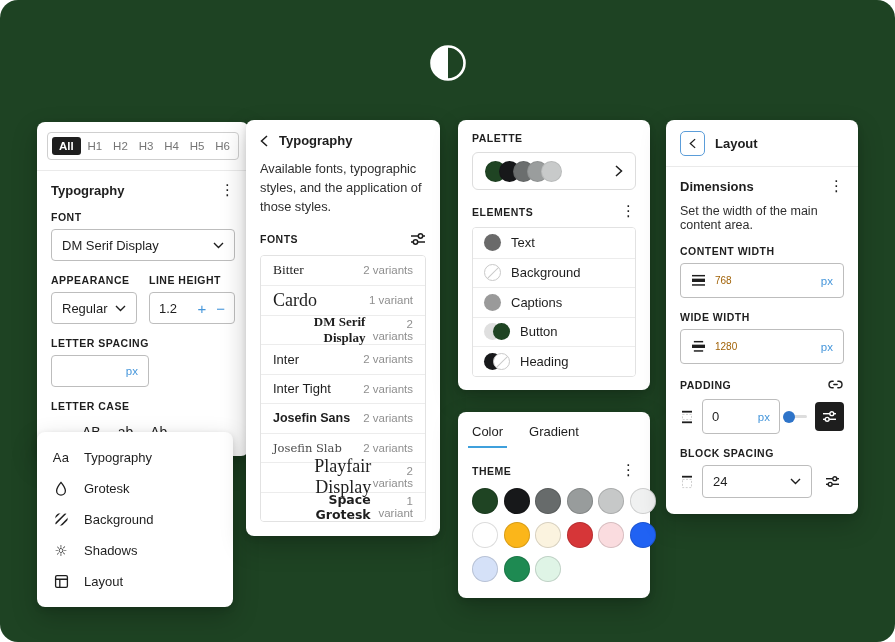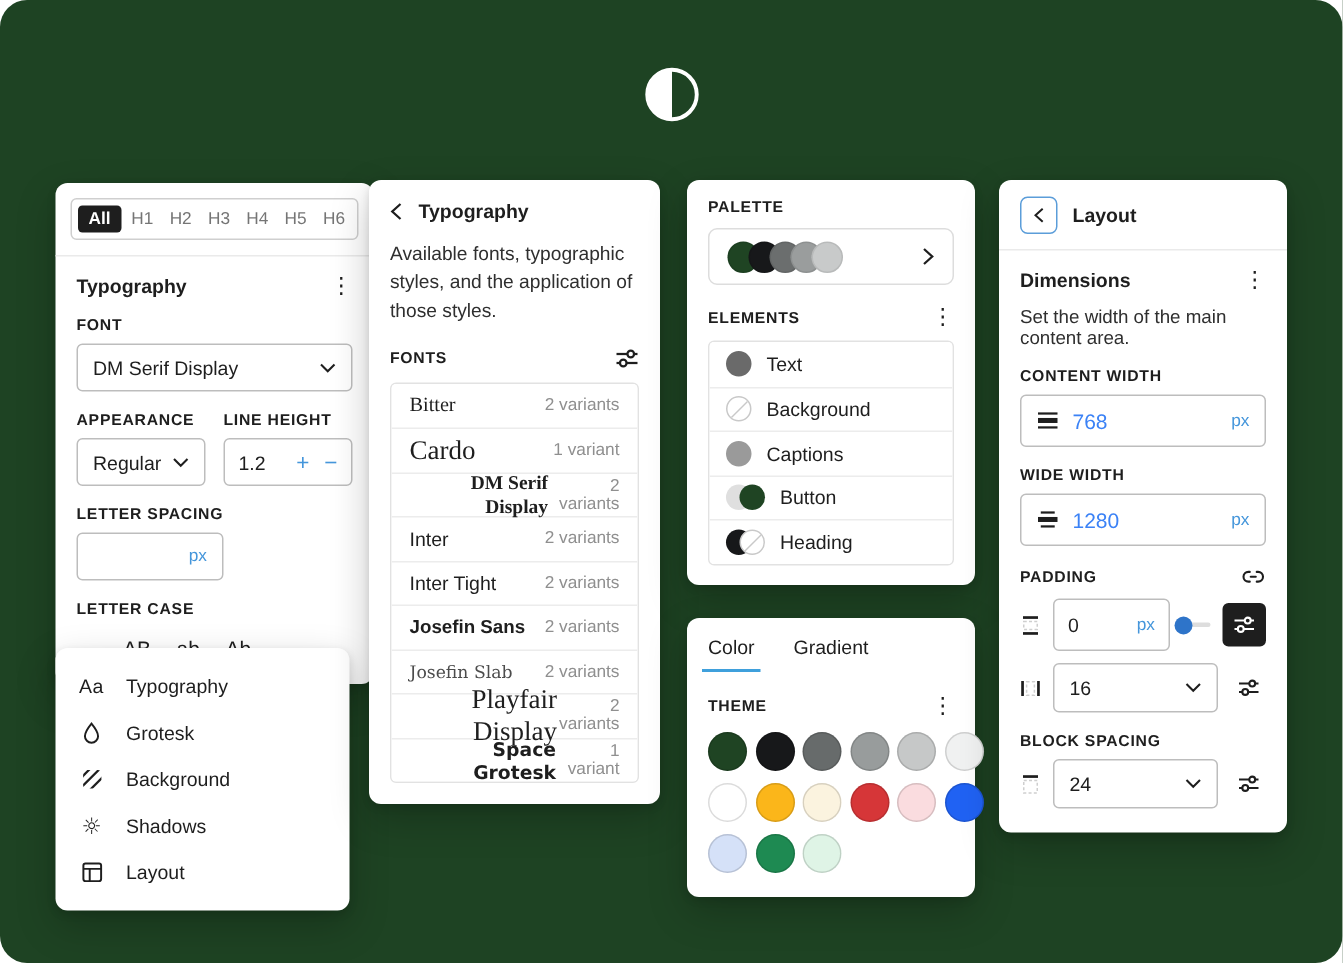--- a/index.html
+++ b/index.html
@@ -139,21 +139,21 @@
     display:flex; align-items:center; justify-content:center; background:#fff; cursor:pointer;
   }
   .lay-head .title { font-size:13px; font-weight:600; }
   .full-div { margin:0 -14px; border-top:1px solid #eaeaea; }
   .dim-head { display:flex; align-items:center; justify-content:space-between; margin-top:12px; }
   .lay-desc { font-size:12.5px; color:#2f2f2f; margin-top:10px; }
   .w-input {
     margin-top:6px; height:35px; border:1px solid #bdbdbd; border-radius:4px;
     display:flex; align-items:center; padding:0 10px; gap:9px; font-size:13px;
   }
-  .w-input .val { flex:1; border:none; outline:none; font-size:14px; font-family:inherit; width:40px; color:#3b82f6; background:transparent; }
+  .w-input .val { flex:1; border:none; outline:none; font-size:10px; font-family:inherit; width:40px; color:#a16207; background:transparent; }
   .unit { font-size:11.5px; color:#4596DB; }
   .pad-head { display:flex; align-items:center; justify-content:space-between; margin-top:14px; }
   .ctl-row { display:flex; align-items:center; gap:8px; margin-top:8px; }
   .side-ico { flex:none; color:#1e1e1e; }
   .mini-input {
     width:78px; height:35px; border:1px solid #bdbdbd; border-radius:4px;
     display:flex; align-items:center; padding:0 9px; font-size:13px; flex:none;
   }
   .mini-input .val { flex:1; border:none; outline:none; font-size:13px; font-family:inherit; width:20px; background:transparent; color:#1e1e1e; }
   .slider { flex:1; height:3px; background:#ddd; border-radius:2px; position:relative; cursor:pointer; }
@@ -485,43 +485,20 @@
           <g stroke="#fff" stroke-width="1.5">
               <line x1="1" y1="4" x2="15" y2="4"></line>
               <line x1="1" y1="10" x2="15" y2="10"></line>
             </g>
           <circle cx="10.5" cy="4" r="2.1" fill="#1e1e1e" stroke="#fff" stroke-width="1.5"></circle>
           <circle cx="5.5" cy="10" r="2.1" fill="#1e1e1e" stroke="#fff" stroke-width="1.5"></circle>
         </svg>
       </button>
     </div>
 
-    <div class="ctl-row">
-      <svg class="side-ico" width="14" height="14" viewBox="0 0 14 14">
-        <rect x="0.8" y="2" width="1.8" height="10" fill="#1e1e1e"></rect>
-        <rect x="11.4" y="2" width="1.8" height="10" fill="#1e1e1e"></rect>
-        <rect x="4.4" y="2.5" width="5.2" height="9" fill="none" stroke="#cfcfcf" stroke-width="1" stroke-dasharray="2 1.5"></rect>
-      </svg>
-      <div class="ctl-select">
-        <span>16</span>
-        <svg width="11" height="7" viewBox="0 0 11 7">
-            <path d="M1 1l4.5 4.5L10 1" fill="none" stroke="#1e1e1e" stroke-width="1.4"></path>
-          </svg>
-      </div>
-      <span class="opt-plain">
-        <svg width="15" height="13" viewBox="0 0 16 14">
-          <g stroke="#1e1e1e" stroke-width="1.5">
-              <line x1="1" y1="4" x2="15" y2="4"></line>
-              <line x1="1" y1="10" x2="15" y2="10"></line>
-            </g>
-          <circle cx="10.5" cy="4" r="2.1" fill="#fff" stroke="#1e1e1e" stroke-width="1.5"></circle>
-          <circle cx="5.5" cy="10" r="2.1" fill="#fff" stroke="#1e1e1e" stroke-width="1.5"></circle>
-        </svg>
-      </span>
-    </div>
 
     <div class="lbl field-label">BLOCK SPACING</div>
     <div class="ctl-row" style="margin-top:2px;">
       <svg class="side-ico" width="14" height="14" viewBox="0 0 14 14">
         <rect x="2" y="0.8" width="10" height="1.8" fill="#1e1e1e"></rect>
         <rect x="2.5" y="4.4" width="9" height="8.2" fill="none" stroke="#cfcfcf" stroke-width="1" stroke-dasharray="2 1.5"></rect>
       </svg>
       <div class="ctl-select">
         <span>24</span>
         <svg width="11" height="7" viewBox="0 0 11 7">

